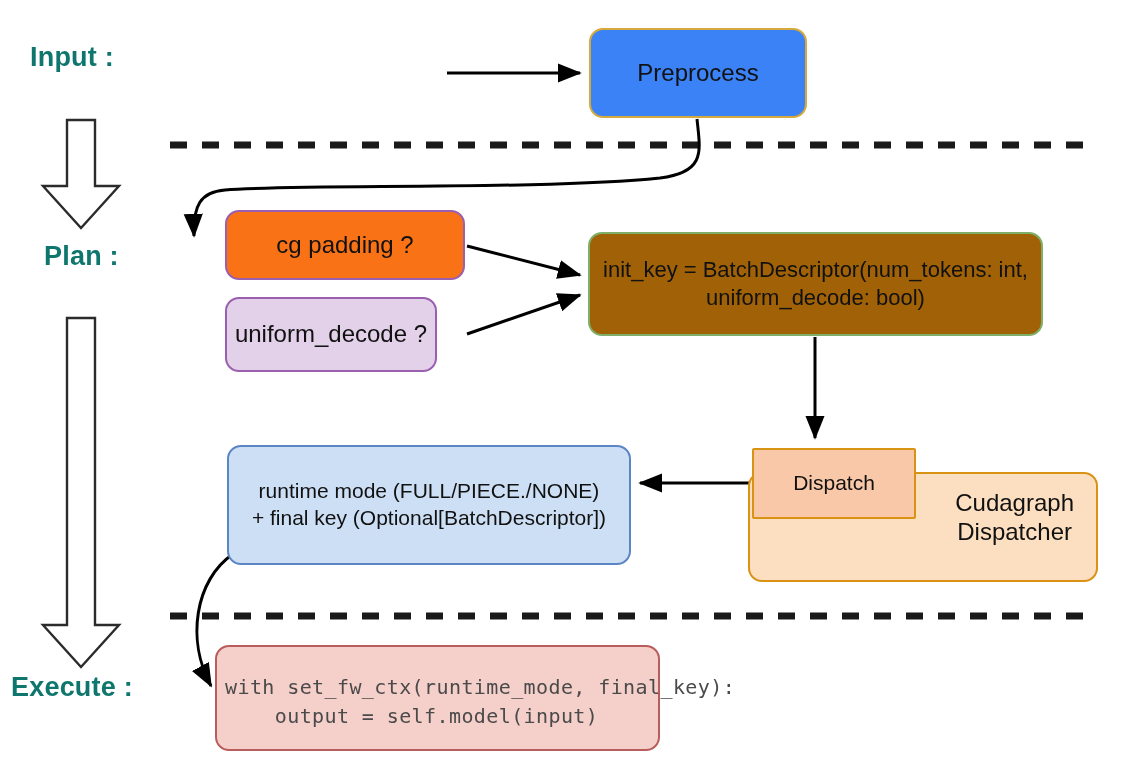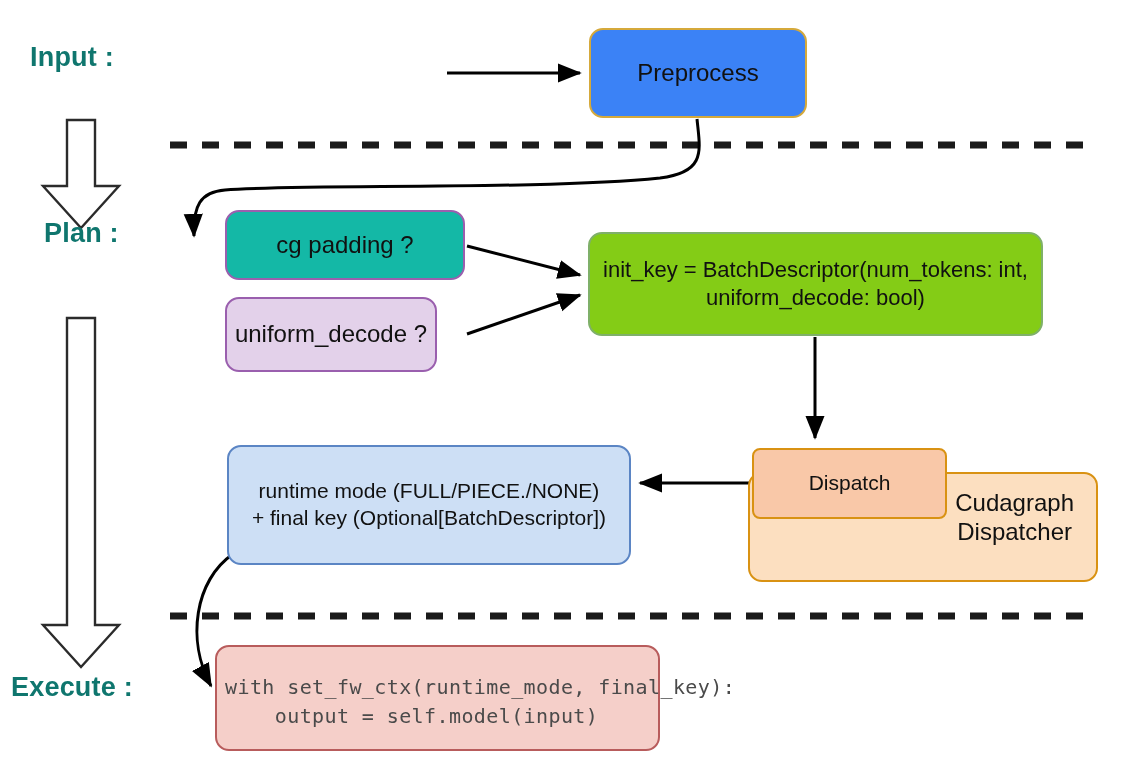--- a/index.html
+++ b/index.html
@@ -55,33 +55,33 @@
     font-size: 24px;
   }
   .n-preprocess {
     left: 589px; top: 28px; width: 218px; height: 90px;
     background: #3b82f6;
     border-color: #d5a93b;
     font-size: 24px;
   }
   .n-cg-padding {
     left: 225px; top: 210px; width: 240px; height: 70px;
-    background: #14b8a6;
+    background: #f97316;
     border-color: #9a5fae;
     font-size: 24px;
   }
   .n-uniform-decode {
     left: 225px; top: 297px; width: 212px; height: 75px;
     background: #e3d1ea;
     border-color: #9a5fae;
     font-size: 24px;
   }
   .n-init-key {
     left: 588px; top: 232px; width: 455px; height: 104px;
-    background: #84cc16;
+    background: #a16207;
     border-color: #7fb069;
     font-size: 22px;
     padding: 0 10px;
   }
   .n-runtime-mode {
     left: 227px; top: 445px; width: 404px; height: 120px;
     background: #cddff5;
     border-color: #5b85c4;
     font-size: 21px;
     padding: 0 8px;
@@ -91,25 +91,25 @@
     background: #fcdfc0;
     border-color: #d99213;
     font-size: 24px;
     align-items: flex-start;
     justify-content: flex-end;
     padding: 14px 22px 0 8px;
     line-height: 1.22;
     margin-top: 28px;
   }
   .n-dispatch {
-    left: 752px; top: 448px; width: 195px; height: 71px;
+    left: 752px; top: 448px; width: 164px; height: 71px;
     background: #f9c8a8;
     border-color: #d99213;
     font-size: 21px;
-    border-radius: 8px;
+    border-radius: 2px;
   }
   .n-code {
     left: 215px; top: 645px; width: 445px; height: 106px;
     background: #f5cfc9;
     border-color: #b85c5c;
     font-family: "DejaVu Serif", "Liberation Serif", serif;
     font-size: 19px;
     color: #3a3a3a;
     display: block;
     padding: 26px 8px 0 8px;
@@ -118,21 +118,21 @@
     letter-spacing: 0.4px;
     line-height: 1.45;
   }
   .code-mono {
     font-family: "DejaVu Sans Mono", "Liberation Mono", monospace;
     font-size: 20px;
     color: #4a4a4a;
   }
   
   .lbl-input   { left: 30px; top: 42px; }
-  .lbl-plan    { left: 44px; top: 218px; }
+  .lbl-plan    { left: 44px; top: 241px; }
   .lbl-execute { left: 11px; top: 672px; }
 </style>
 </head>
 <body>
 
 <div id="stage">
 
   <svg id="svg-layer" viewBox="0 0 1142 770">
     <defs>
       <marker id="arrowhead" markerWidth="9" markerHeight="9" refX="7.4" refY="3.2" orient="auto" markerUnits="strokeWidth">

